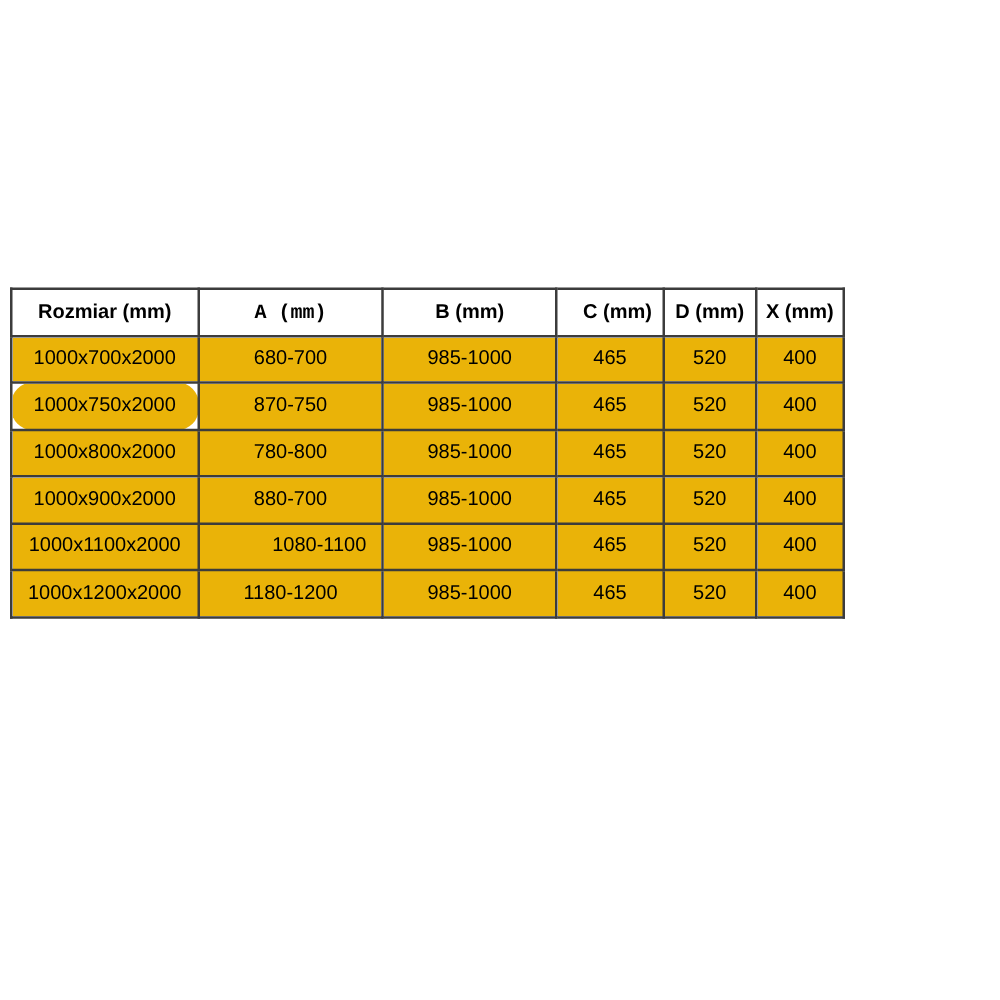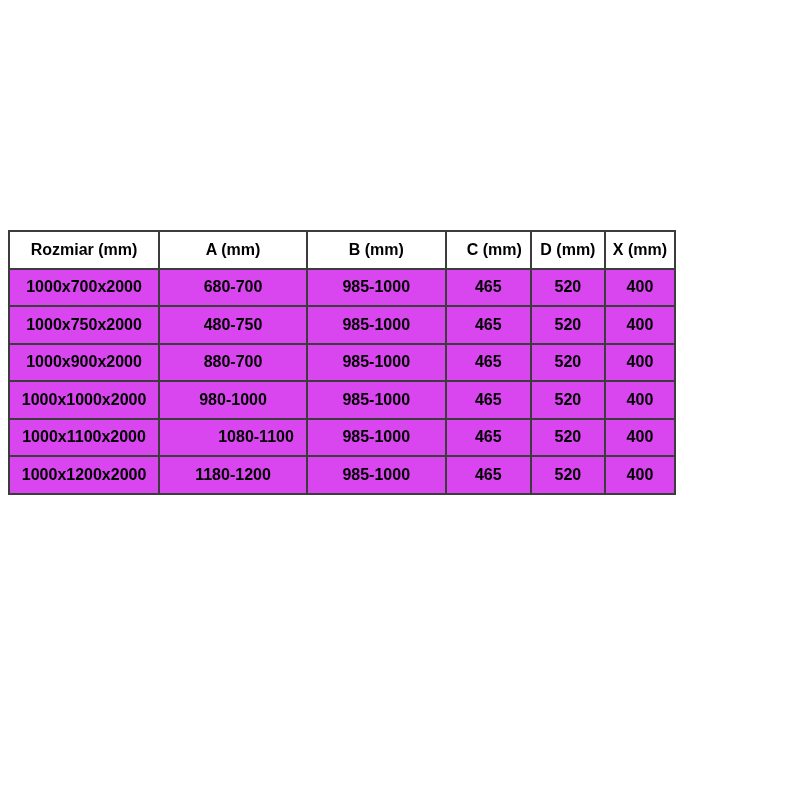--- a/index.html
+++ b/index.html
@@ -36,76 +36,76 @@
     padding: 0;
     height: 35.5px;
     overflow: hidden;
     white-space: nowrap;
   }
   table.spec-table th {
     font-weight: bold;
     background: #ffffff;
   }
   table.spec-table td {
-    font-weight: bold;
-    background: #d946ef;
+    font-weight: normal;
+    background: #eab308;
   }
 </style>
 </head>
 <body>
 
 <div class="canvas">
   <div class="table-wrap">
     <table class="spec-table" style="color: rgb(0, 0, 0);">
       <colgroup>
           <col style="width: 167px;">
           <col style="width: 165px;">
           <col style="width: 188px;">
           <col style="width: 97px;">
           <col style="width: 86px;">
           <col style="width: 80px;">
         </colgroup>
       <thead>
         <tr>
             <th style="border-color: rgb(60, 60, 60);">Rozmiar (mm)</th>
-            <th style="border-color: rgb(60, 60, 60);">A (mm)</th>
+            <th style="border-color: rgb(60, 60, 60); font-family: Liberation Mono, monospace;">A (mm)</th>
             <th style="border-color: rgb(60, 60, 60);">B (mm)</th>
             <th style="border-color: rgb(60, 60, 60); padding-left: 12px;">C (mm)</th>
             <th style="border-color: rgb(60, 60, 60);">D (mm)</th>
             <th style="border-color: rgb(60, 60, 60);">X (mm)</th>
           </tr>
       </thead>
       <tbody>
           <tr>
             <td style="border-color: rgb(60, 60, 60);">1000x700x2000</td>
             <td style="border-color: rgb(60, 60, 60);">680-700</td>
             <td style="border-color: rgb(60, 60, 60);">985-1000</td>
             <td style="border-color: rgb(60, 60, 60);">465</td>
             <td style="border-color: rgb(60, 60, 60);">520</td>
             <td style="border-color: rgb(60, 60, 60);">400</td>
           </tr>
           <tr>
-            <td style="border-color: rgb(60, 60, 60);">1000x750x2000</td>
-            <td style="border-color: rgb(60, 60, 60);">480-750</td>
+            <td style="border-color: rgb(60, 60, 60); border-radius: 17px;">1000x750x2000</td>
+            <td style="border-color: rgb(60, 60, 60);">870-750</td>
+            <td style="border-color: rgb(60, 60, 60);">985-1000</td>
+            <td style="border-color: rgb(60, 60, 60);">465</td>
+            <td style="border-color: rgb(60, 60, 60);">520</td>
+            <td style="border-color: rgb(60, 60, 60);">400</td>
+          </tr>
+          <tr>
+            <td style="border-color: rgb(60, 60, 60);">1000x800x2000</td>
+            <td style="border-color: rgb(60, 60, 60);">780-800</td>
             <td style="border-color: rgb(60, 60, 60);">985-1000</td>
             <td style="border-color: rgb(60, 60, 60);">465</td>
             <td style="border-color: rgb(60, 60, 60);">520</td>
             <td style="border-color: rgb(60, 60, 60);">400</td>
           </tr>
           <tr>
             <td style="border-color: rgb(60, 60, 60);">1000x900x2000</td>
             <td style="border-color: rgb(60, 60, 60);">880-700</td>
-            <td style="border-color: rgb(60, 60, 60);">985-1000</td>
-            <td style="border-color: rgb(60, 60, 60);">465</td>
-            <td style="border-color: rgb(60, 60, 60);">520</td>
-            <td style="border-color: rgb(60, 60, 60);">400</td>
-          </tr>
-          <tr>
-            <td style="border-color: rgb(60, 60, 60);">1000x1000x2000</td>
-            <td style="border-color: rgb(60, 60, 60);">980-1000</td>
             <td style="border-color: rgb(60, 60, 60);">985-1000</td>
             <td style="border-color: rgb(60, 60, 60);">465</td>
             <td style="border-color: rgb(60, 60, 60);">520</td>
             <td style="border-color: rgb(60, 60, 60);">400</td>
           </tr>
           <tr>
             <td style="border-color: rgb(60, 60, 60);">1000x1100x2000</td>
             <td style="border-color: rgb(60, 60, 60); padding-left: 46px;">1080-1100</td>
             <td style="border-color: rgb(60, 60, 60);">985-1000</td>
             <td style="border-color: rgb(60, 60, 60);">465</td>

